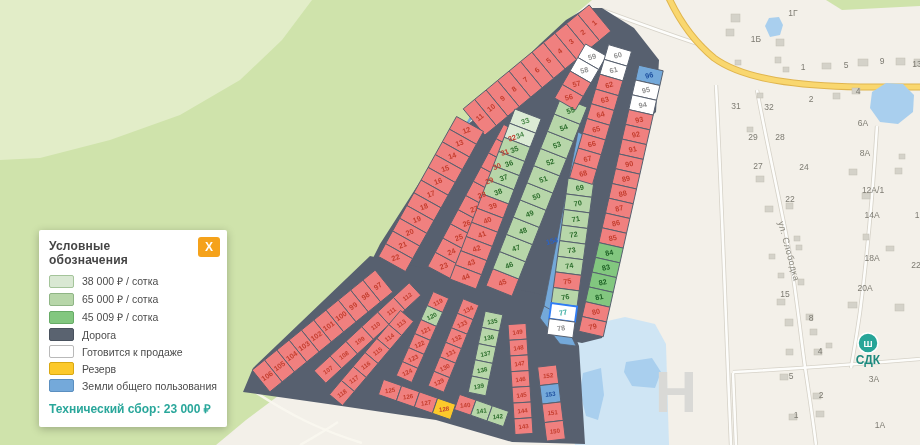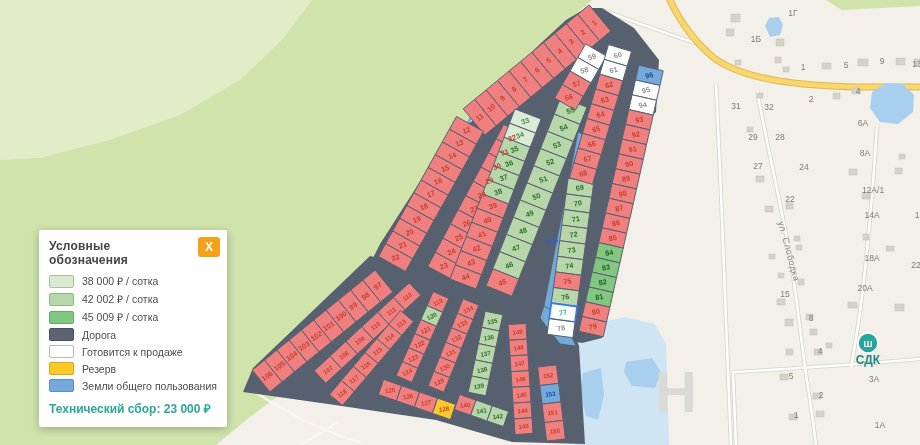--- a/index.html
+++ b/index.html
@@ -441,21 +441,21 @@
   <div id="legend">
     <div class="ttl">Условные обозначения</div>
     <button class="close">X</button>
     <div id="legend-items">
         <div class="lrow">
           <span class="lsw" style="background: rgb(217, 232, 211); border: 1px solid rgb(164, 196, 154);"></span>
           <span class="llab">38 000 ₽ / сотка</span>
         </div>
         <div class="lrow">
           <span class="lsw" style="background: rgb(183, 214, 169); border: 1px solid rgb(143, 181, 133);"></span>
-          <span class="llab">42 002 ₽ / сотка</span>
+          <span class="llab">65 000 ₽ / сотка</span>
         </div>
         <div class="lrow">
           <span class="lsw" style="background: rgb(130, 199, 127); border: 1px solid rgb(103, 171, 102);"></span>
           <span class="llab">45 009 ₽ / сотка</span>
         </div>
         <div class="lrow">
           <span class="lsw" style="background: rgb(90, 99, 112); border: 1px solid rgb(73, 82, 94);"></span>
           <span class="llab">Дорога</span>
         </div>
         <div class="lrow">

